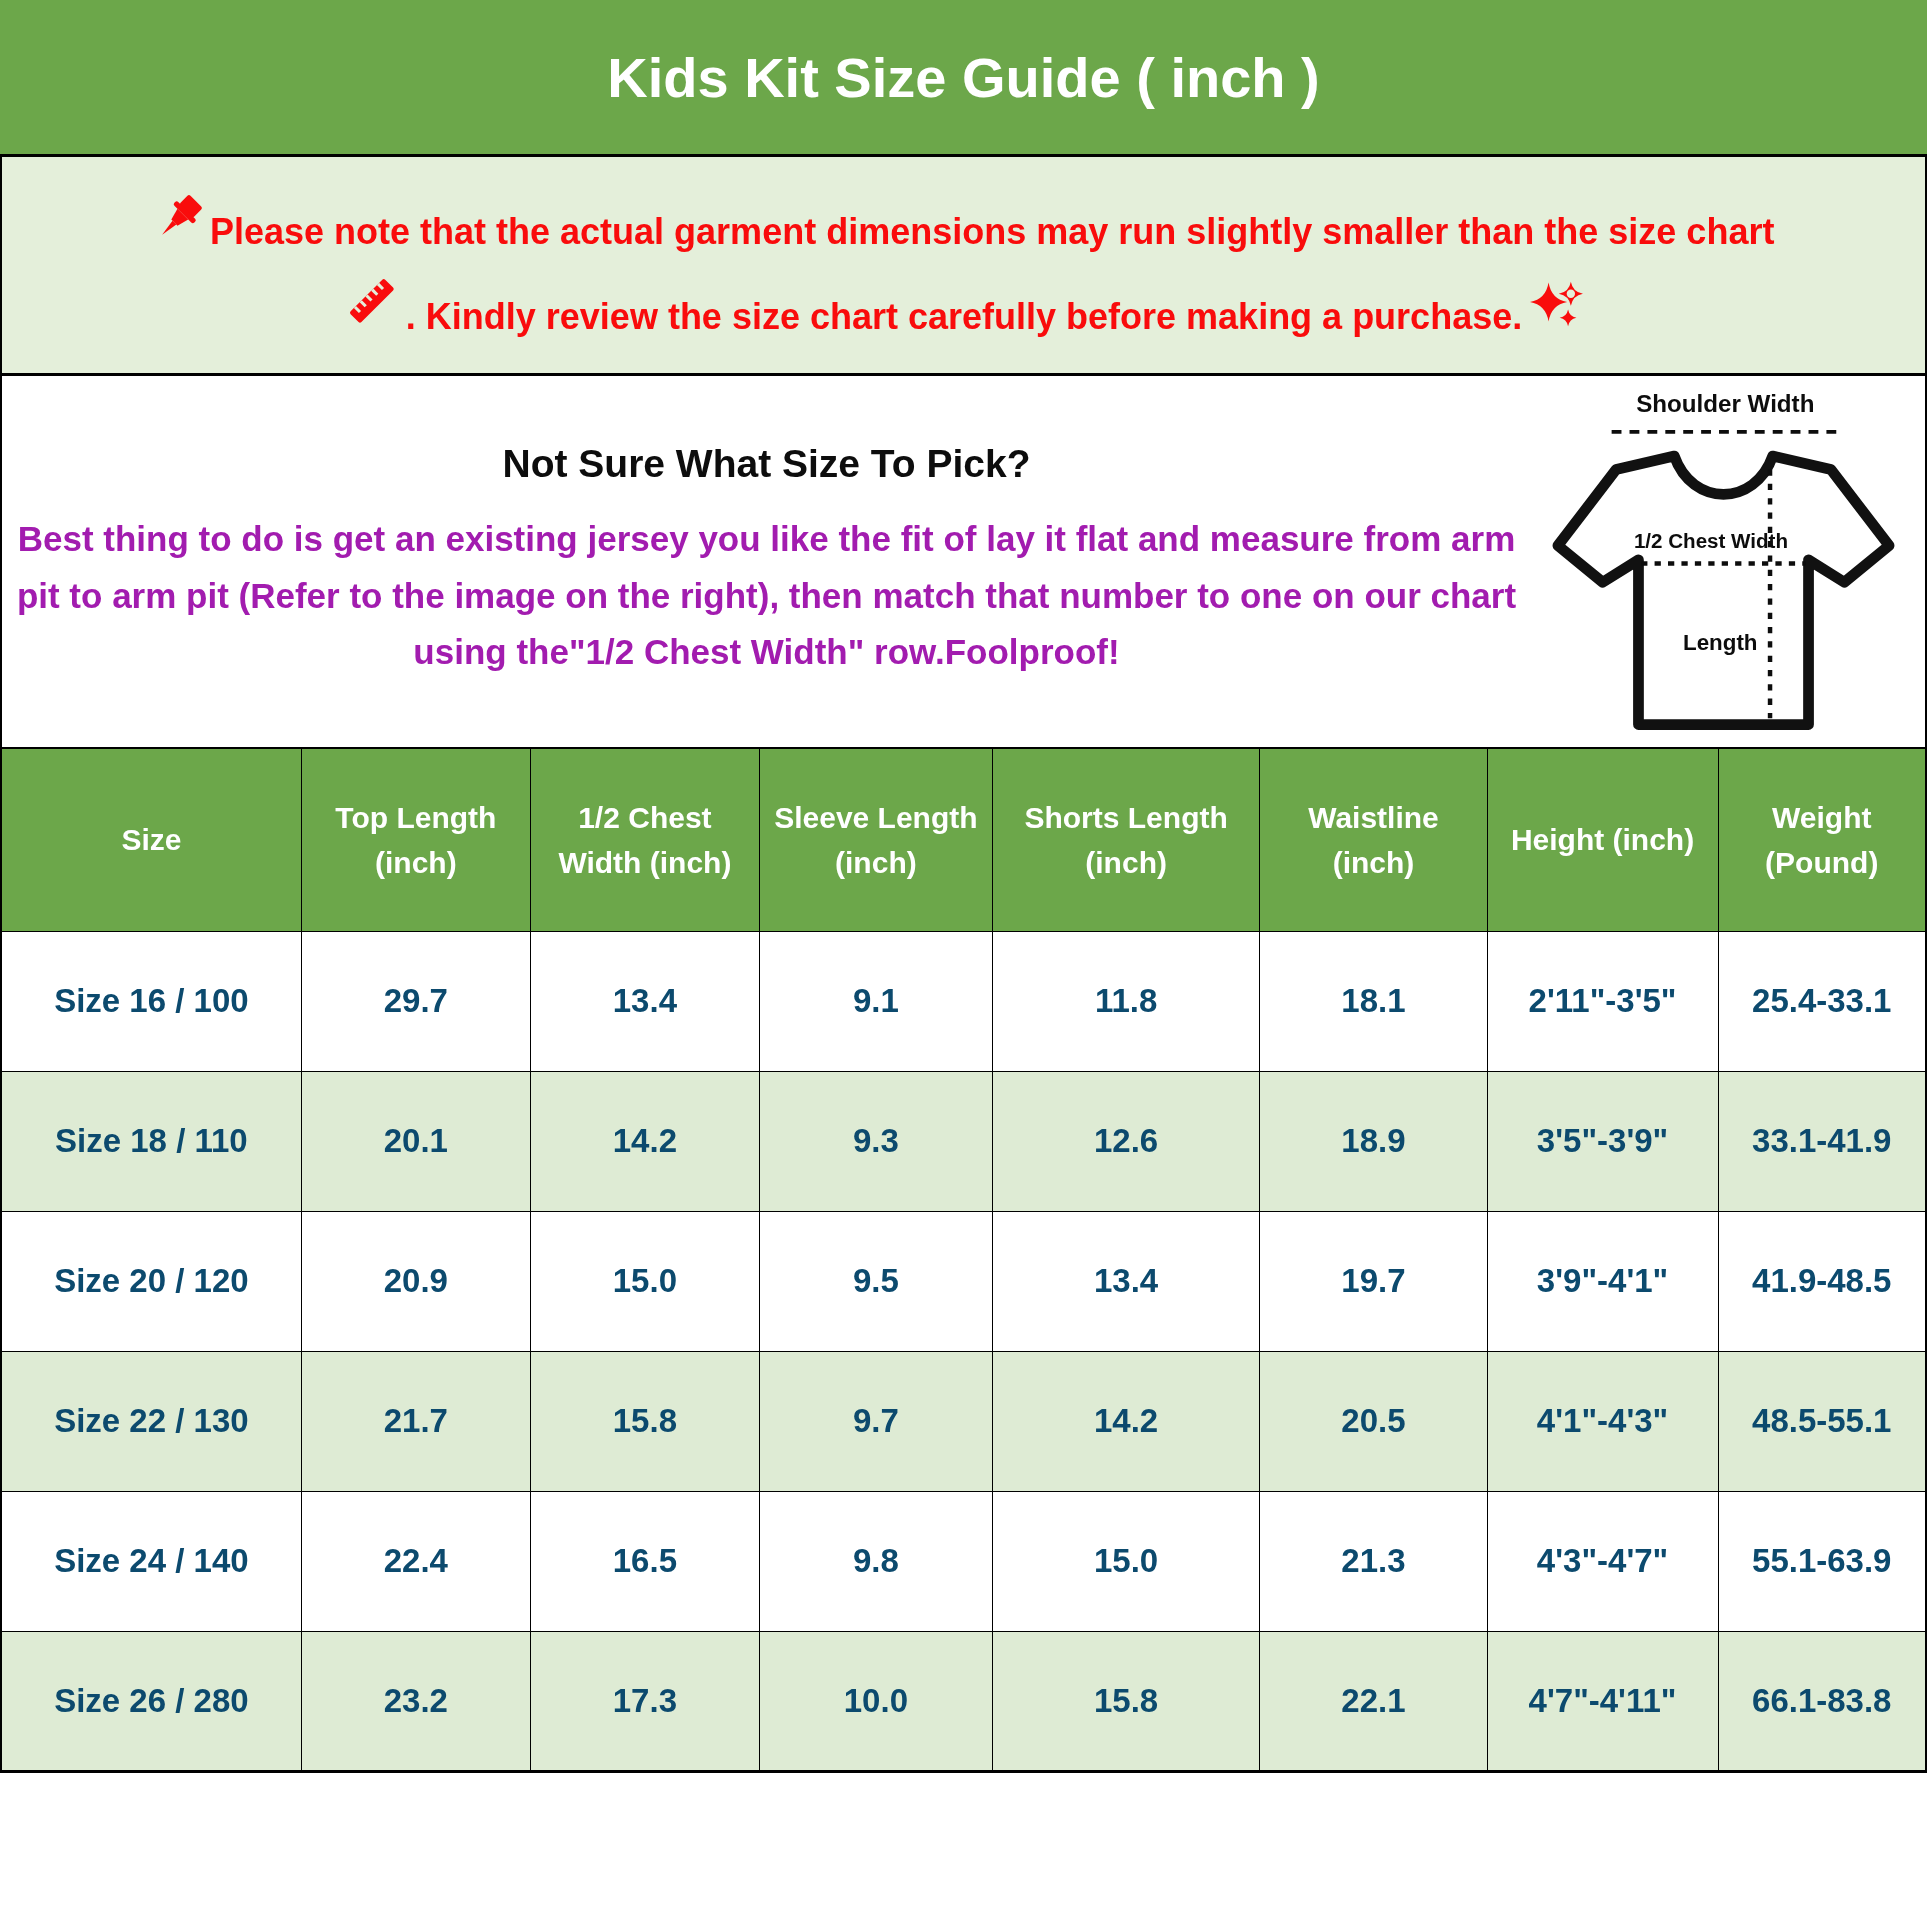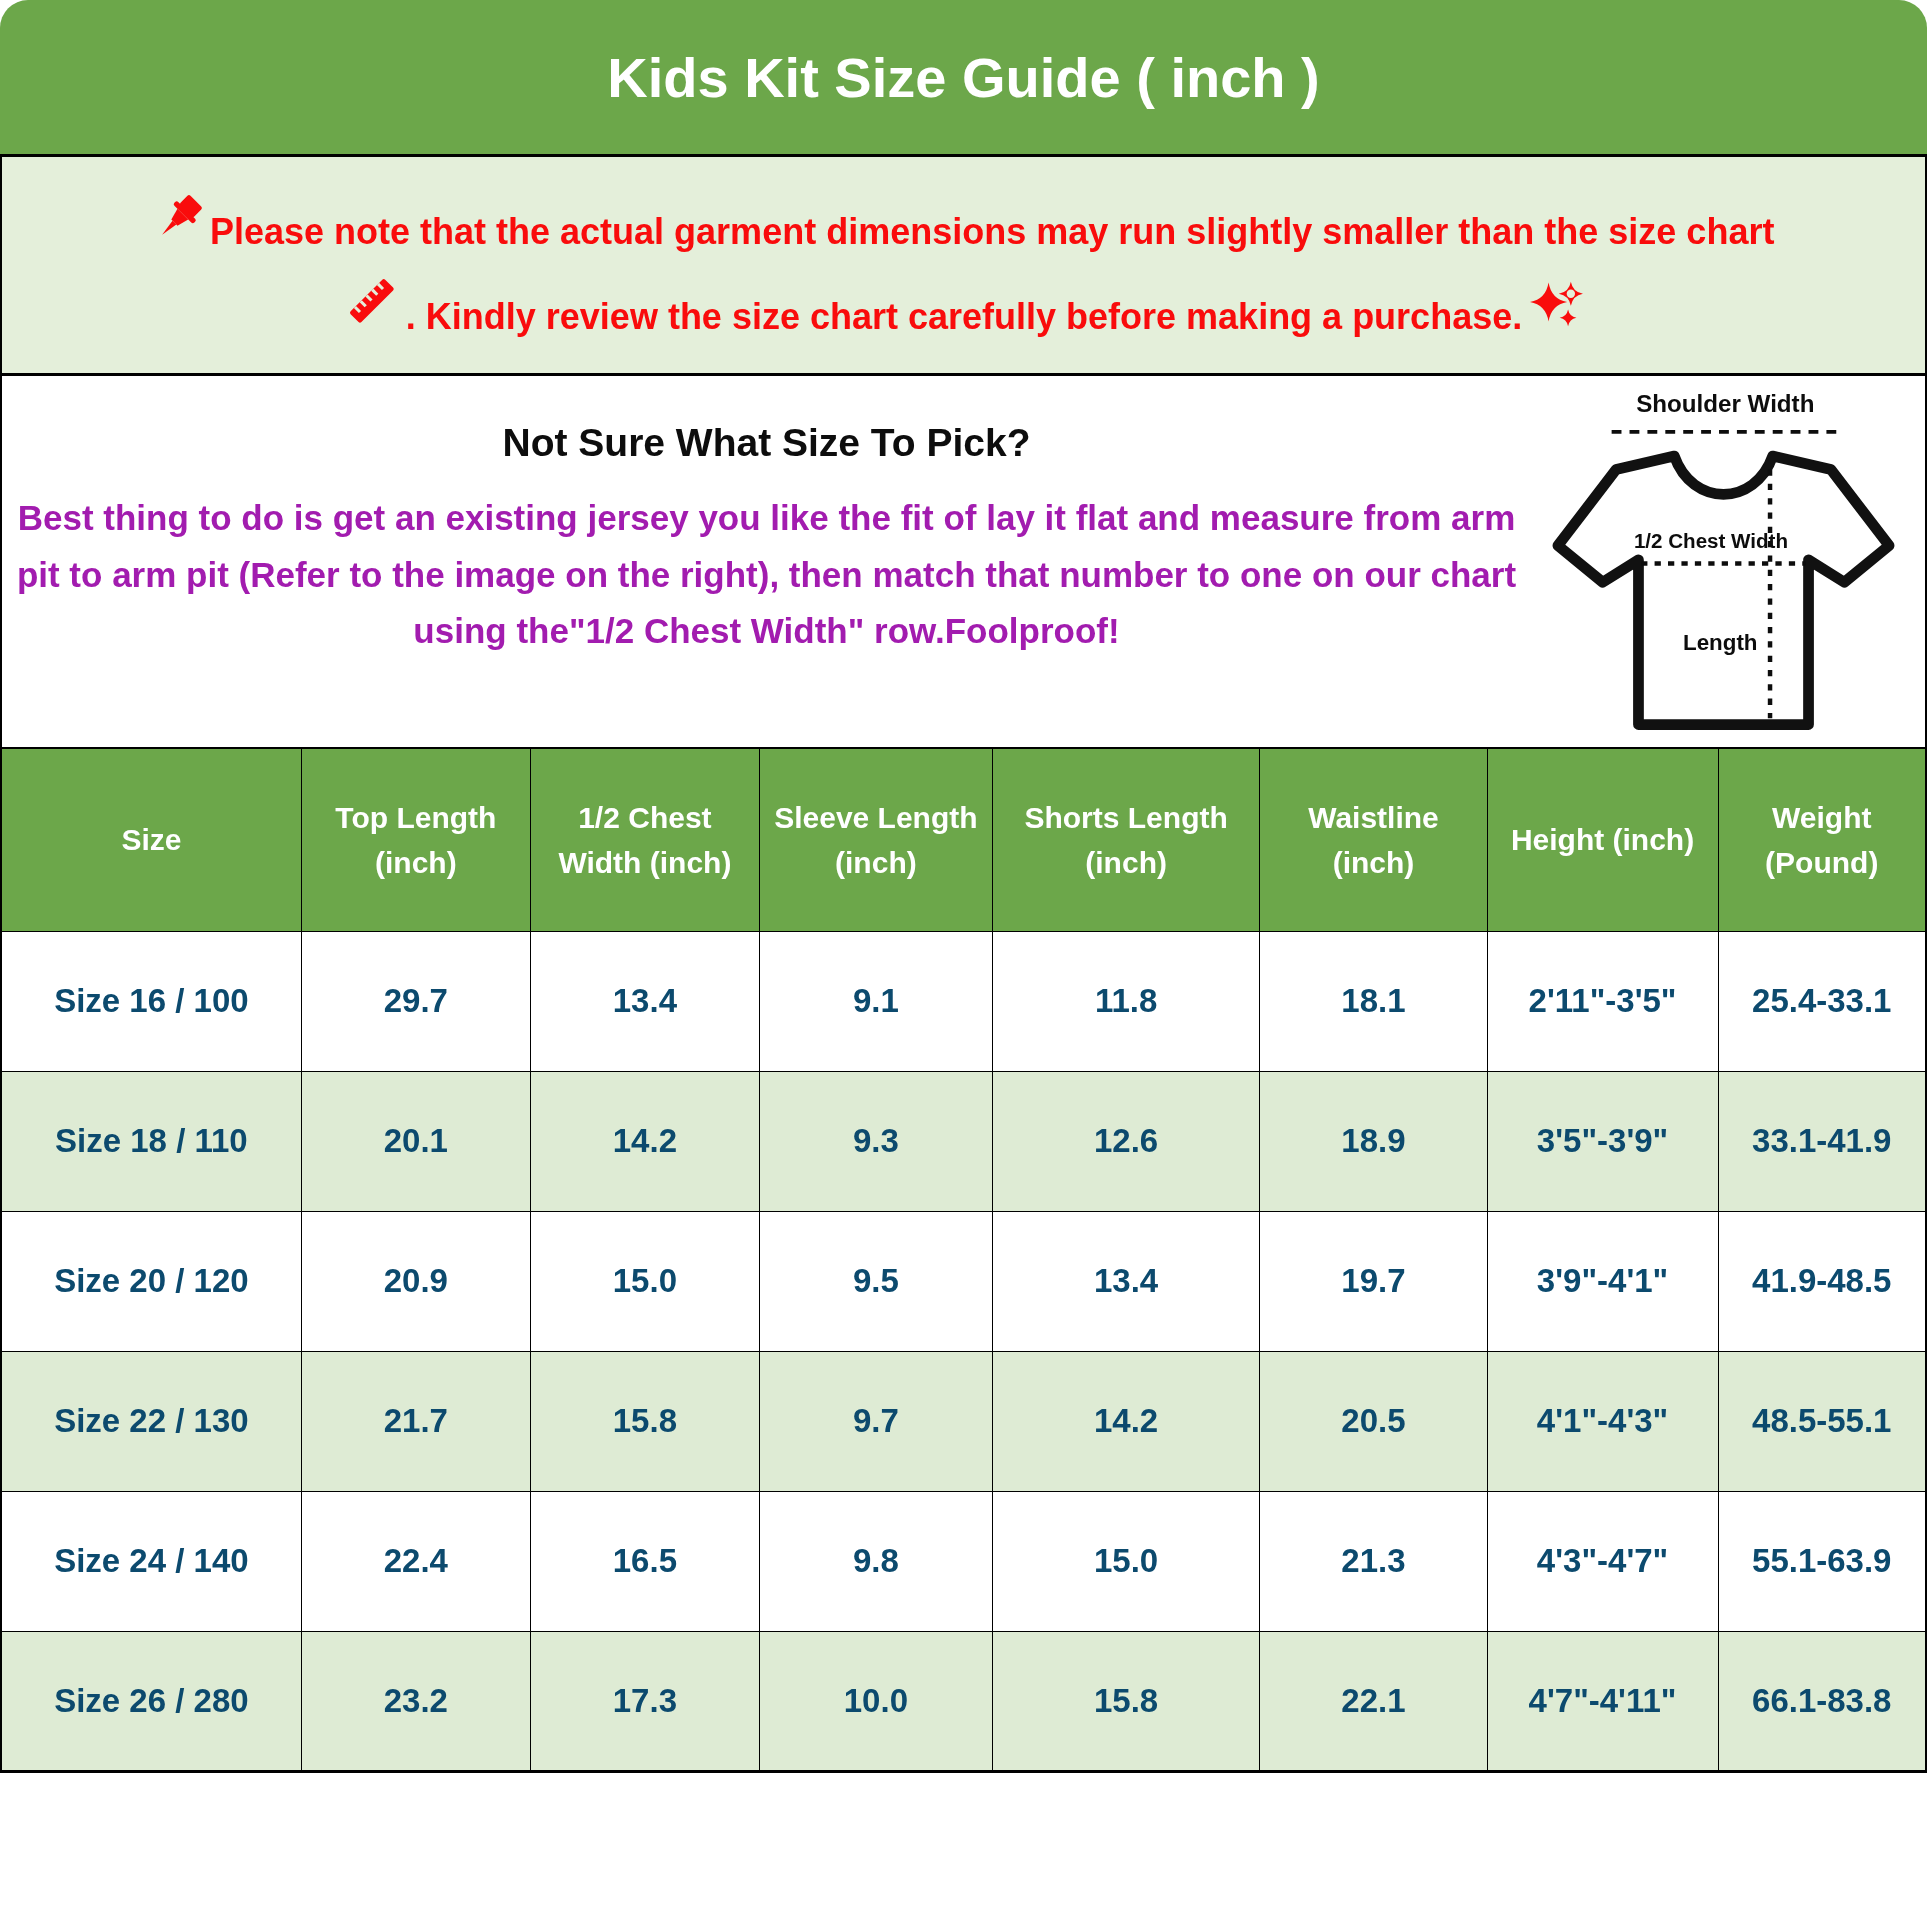--- a/index.html
+++ b/index.html
@@ -1,19 +1,19 @@
 <!DOCTYPE html>
 <html style="font-size:14.3px"><head>
 <meta charset="utf-8">
 <style>
   * { margin:0; padding:0; box-sizing:border-box; }
   body { background:#fff; }
   .page {
     width:1927px; height:1923px; position:relative; background:#fff;
-    font-family:"Liberation Sans", sans-serif; overflow:hidden;border-radius:28px;
+    font-family:"Liberation Sans", sans-serif; overflow:hidden;
   }
   .title-bar {
     height:157px; background:#6CA74A; border-bottom:3.6px solid #000;
     display:flex; align-items:center; justify-content:center;
   }
   .title-bar h1 { color:#fff; font-size:56px; font-weight:bold; letter-spacing:0px; }
   .notice {
     height:219px; background:#E4EFDA; border-bottom:3.6px solid #000;
     border-left:2.7px solid #000; border-right:2.7px solid #000;
     display:flex; flex-direction:column; align-items:center; justify-content:center;
@@ -21,21 +21,21 @@
   }
   .notice-line {
     display:flex; align-items:flex-end; justify-content:center; gap:5.4px;
     color:#F90C0C; font-weight:bold; font-size:36px; white-space:nowrap;
   }
   .guide-section {
     height:371px; background:#fff; display:flex;
     border-left:2.7px solid #000; border-right:2.7px solid #000;
   }
   .guide-text {
-    flex:1; padding-top:45px; text-align:center;
+    flex:1; padding-top:66px; text-align:center;
   }
   .guide-text h2 { font-size:39px; font-weight:bold; color:#0d0d0d; margin-bottom:25px; }
   .guide-body { font-size:35px; font-weight:bold; color:#a21caf; line-height:1.62; white-space:nowrap; }
   .diagram { width:394px; padding-top:4px; }
   table.size-table {
     width:100%; border-collapse:collapse; table-layout:fixed;
     border:2.7px solid #000; border-bottom:3.6px solid #000;
   }
   .size-table th {
     background:#6CA74A; color:#fff; font-size:30px; font-weight:bold;

